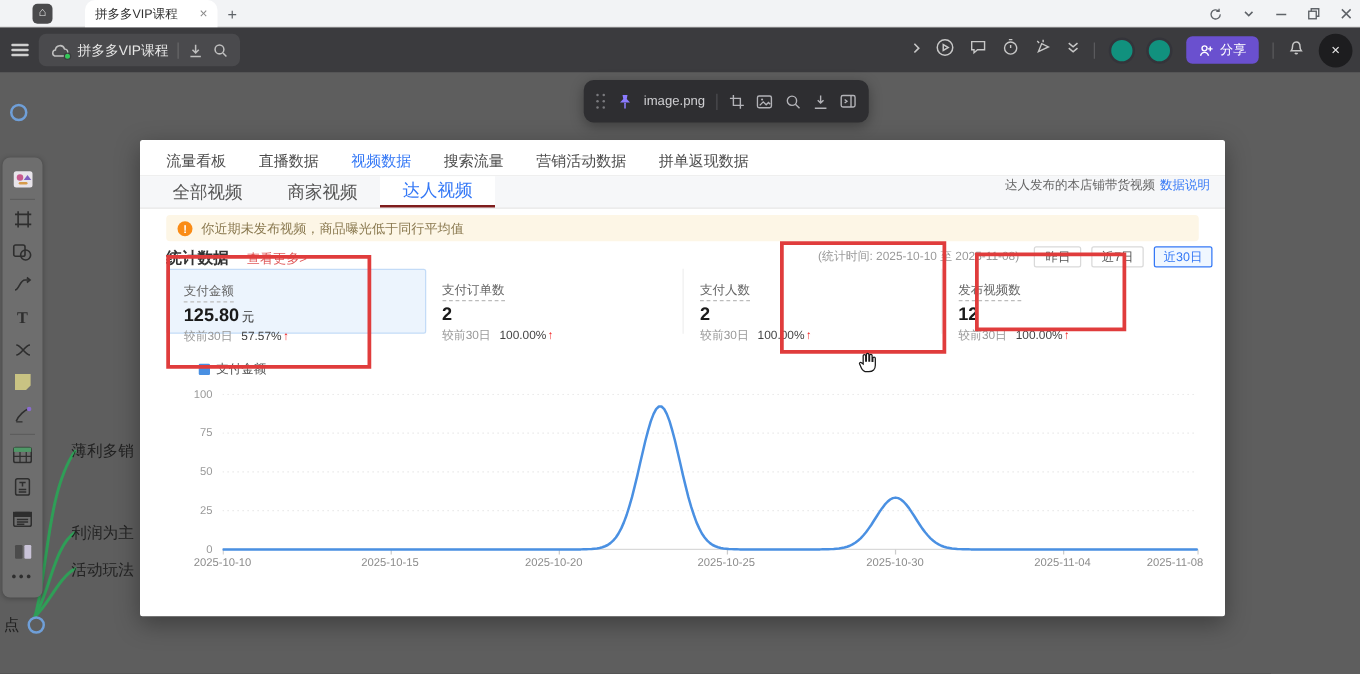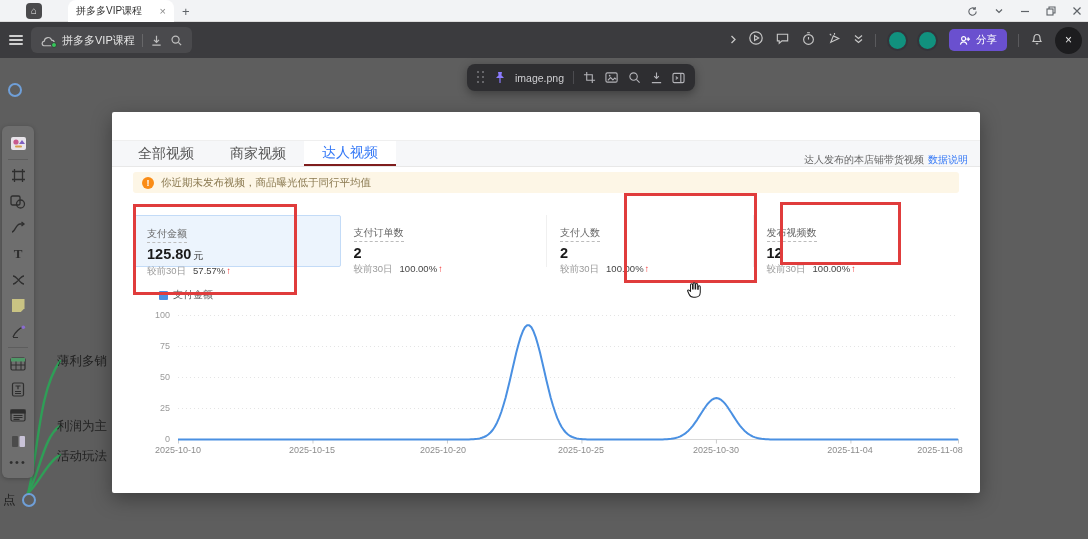--- a/index.html
+++ b/index.html
@@ -40,38 +40,38 @@
 
   
   .toolpanel { position:absolute; left:2px; top:68px; width:32px; height:352px; background:#6e6e6e; border-radius:6px; box-shadow:0 1px 4px rgba(0,0,0,.25); display:flex; flex-direction:column; align-items:center; padding:6px 0; gap:3px; }
   .tool { width:24px; height:23px; display:flex; align-items:center; justify-content:center; color:#2e2e2e; }
   .tool svg { display:block; }
   .sticky-glyph { width:13px; height:13px; background:#c9c383; clip-path:polygon(0 0,100% 0,100% 72%,72% 100%,0 100%); }
   .tool-sep { width:20px; height:1px; background:rgba(0,0,0,.15); margin:1px 0; }
   .more-dots { color:#2e2e2e; font-size:11px; letter-spacing:2px; }
 
   
-  .img-toolbar { position:absolute; left:467px; top:64px; height:27px; background:#2e2e31; border-radius:8px; box-shadow:0 3px 10px rgba(0,0,0,.35); display:flex; align-items:center; padding:0 10px; gap:9px; z-index:40; }
+  .img-toolbar { position:absolute; left:467px; top:64px; height:34px; background:#2e2e31; border-radius:8px; box-shadow:0 3px 10px rgba(0,0,0,.35); display:flex; align-items:center; padding:0 10px; gap:9px; z-index:40; }
   .drag-dots { display:grid; grid-template-columns:repeat(2,3px); grid-auto-rows:3px; gap:2px; }
   .drag-dots i { width:2px; height:2px; border-radius:50%; background:#7a7a7e; }
   .img-name { color:#cfcfd2; font-size:10.5px; }
   .itb-div { width:1px; height:13px; background:#4c4c50; }
   .itb-icon { color:#b3b3b8; display:flex; }
 
   
   .panel { position:absolute; left:112px; top:112px; width:868px; height:381px; background:#ffffff; border-radius:2px; box-shadow:0 6px 20px rgba(0,0,0,.35); z-index:10; }
   .main-tabs { position:absolute; left:21px; top:6px; height:22px; display:flex; gap:26px; align-items:center; }
   .main-tab { font-size:12px; color:#4d4d4d; white-space:nowrap; }
   .main-tab.active { color:#3478f6; }
   .tabs-line { position:absolute; left:0; top:28px; width:868px; height:1px; background:#efefef; }
 
   .subtab-bar { position:absolute; left:0; top:29px; width:868px; height:26px; background:#f6f7f9; border-bottom:1px solid #e8e8e8; display:flex; align-items:stretch; padding-left:8px; }
   .subtab { font-size:14px; color:#555; display:flex; align-items:center; padding:0 18px; }
   .subtab.active { background:#ffffff; color:#3478f6; border-bottom:2px solid #7f1d1d; }
-  .subtab-note { position:absolute; right:12px; top:0; height:26px; display:flex; align-items:flex-end; gap:4px; font-size:10px; color:#666; }
+  .subtab-note { position:absolute; right:12px; top:0; height:26px; display:flex; align-items:flex-start; gap:4px; font-size:10px; color:#666; }
   .subtab-note .link { color:#3478f6; }
 
   .notice { position:absolute; left:21px; top:60px; width:826px; height:21px; background:#fdf6e6; border-radius:3px; display:flex; align-items:center; gap:7px; padding:0 9px; }
   .notice-icon { width:12px; height:12px; border-radius:50%; background:#fa8c16; color:#fff; font-size:9px; font-weight:bold; line-height:12px; text-align:center; flex:none; }
   .notice-text { font-size:10.5px; color:#8a7950; }
 
   .stats-header { position:absolute; left:21px; top:85px; right:10px; height:18px; }
   .stats-title { font-size:12.5px; font-weight:bold; color:#333; }
   .stats-more { font-size:10.5px; color:#e05a5a; margin-left:10px; }
   .range-group { position:absolute; right:0; top:0; display:flex; align-items:center; gap:8px; }
@@ -296,37 +296,55 @@
         <svg width="15" height="13" viewBox="0 0 15 13">
             <rect x="1" y="1" width="6" height="11" rx="1" fill="#4b4b4b"></rect>
             <rect x="8.5" y="1" width="5.5" height="11" rx="1" fill="#c9c3d8"></rect>
           </svg>
       </span>
       <span class="more-dots">•••</span>
     </div>
   </div>
 
   <div class="panel">
+    <div class="main-tabs">
+      <span class="main-tab">流量看板</span>
+      <span class="main-tab">直播数据</span>
+      <span class="main-tab active">视频数据</span>
+      <span class="main-tab">搜索流量</span>
+      <span class="main-tab">营销活动数据</span>
+      <span class="main-tab">拼单返现数据</span>
+    </div>
     <div class="tabs-line"></div>
 
     <div class="subtab-bar">
       <span class="subtab">全部视频</span>
       <span class="subtab">商家视频</span>
       <span class="subtab active">达人视频</span>
       <span class="subtab-note">
         <span>达人发布的本店铺带货视频</span>
         <span class="link">数据说明</span>
       </span>
     </div>
 
     <div class="notice">
       <span class="notice-icon">!</span>
       <span class="notice-text">你近期未发布视频，商品曝光低于同行平均值</span>
     </div>
 
+    <div class="stats-header">
+      <span class="stats-title">统计数据</span>
+      <span class="stats-more">查看更多&gt;</span>
+      <span class="range-group">
+        <span class="period">(统计时间: 2025-10-10 至 2025-11-08)</span>
+        <button class="range-btn">昨日</button>
+        <button class="range-btn">近7日</button>
+        <button class="range-btn active">近30日</button>
+      </span>
+    </div>
 
     <div class="cards">
       <div class="card selected">
         <span class="card-title">支付金额</span>
         <div class="card-value"><span>125.80</span><span class="card-unit">元</span></div>
         <div class="card-sub"><span>较前30日</span><span class="card-change">57.57%</span><span class="card-arrow">↑</span></div>
       </div>
       <div class="card">
         <span class="card-title">支付订单数</span>
         <div class="card-value"><span>2</span></div>

